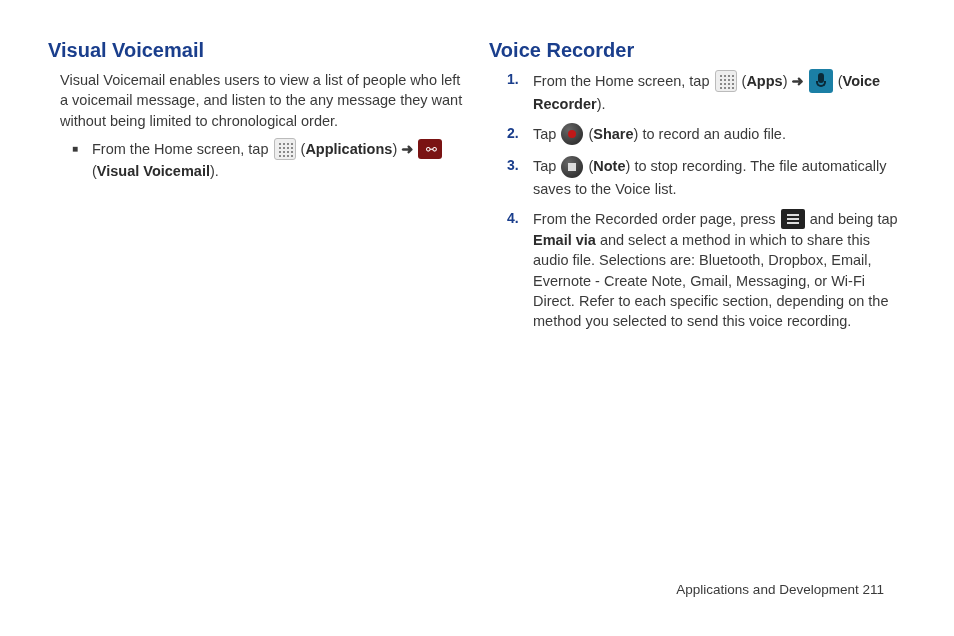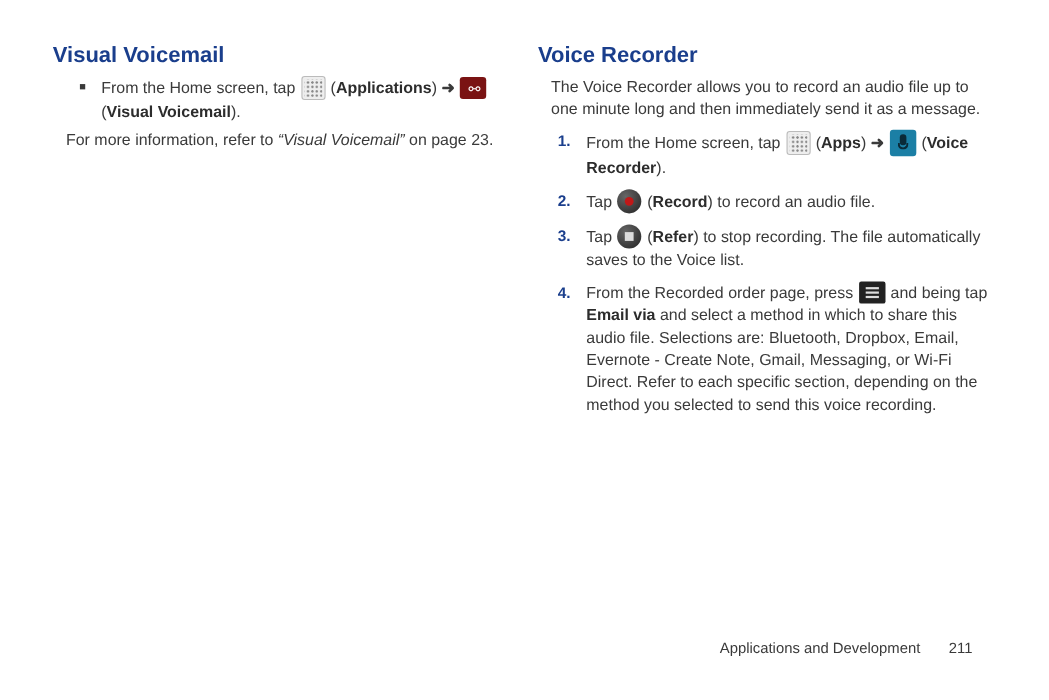--- a/index.html
+++ b/index.html
@@ -177,83 +177,79 @@
   }
   .footer {
     position: absolute;
     bottom: 36px;
     right: 70px;
     font-size: 13.5px;
     color: #3a3a3a;
   }
   .footer .pn {
     display: inline-block;
-    margin-left: 22px;
   }
 </style>
 </head>
 <body>
 
 <div class="columns">
 
   <div class="col">
     <h2>Visual Voicemail</h2>
+    <p>Visual Voicemail enables users to view a list of people who left a voicemail message, and listen to the any message they want without being limited to chronological order.</p>
 
     <div class="bullet-row">
       <div class="bullet-marker">■</div>
       <div class="bullet-body">
         <span>From the Home screen, tap </span>
         <span class="inline-icon icon-appgrid"></span>
         (<span class="bold">Applications</span>)
         <span class="arrow">➜</span>
         <span class="inline-icon icon-voicemail">⚯</span>
         (<span class="bold">Visual Voicemail</span>).
       </div>
     </div>
 
-    <p>
-      <span>For more information, refer to </span><span class="italic">“Visual Voicemail”</span><span> on page 23.</span>
-    </p>
   </div>
 
   <div class="col">
     <h2>Voice Recorder</h2>
-    <p>The Voice Recorder allows you to record an audio file up to one minute long and then immediately send it as a message.</p>
 
     <div class="num-row">
       <div class="num-marker">1.</div>
       <div class="num-body">
         <span>From the Home screen, tap </span>
         <span class="inline-icon icon-appgrid"></span>
         (<span class="bold">Apps</span>)
         <span class="arrow">➜</span>
         <span class="inline-icon icon-vr"></span>
         (<span class="bold">Voice Recorder</span>).
       </div>
     </div>
 
     <div class="num-row">
       <div class="num-marker">2.</div>
       <div class="num-body">
         <span>Tap </span>
         <span class="inline-icon icon-round">
             <span class="dot-red"></span>
           </span>
-        (<span class="bold">Record</span>)<span> to record an audio file.</span>
+        (<span class="bold">Share</span>)<span> to record an audio file.</span>
       </div>
     </div>
 
     <div class="num-row">
       <div class="num-marker">3.</div>
       <div class="num-body">
         <span>Tap </span>
         <span class="inline-icon icon-round">
             <span class="dot-stop"></span>
           </span>
-        (<span class="bold">Refer</span>)<span> to stop recording. The file automatically saves to the Voice list.</span>
+        (<span class="bold">Note</span>)<span> to stop recording. The file automatically saves to the Voice list.</span>
       </div>
     </div>
 
     <div class="num-row">
       <div class="num-marker">4.</div>
       <div class="num-body">
         <span>From the Recorded order page, press </span>
         <span class="inline-icon icon-menu">
             <span class="bars"></span>
           </span>

